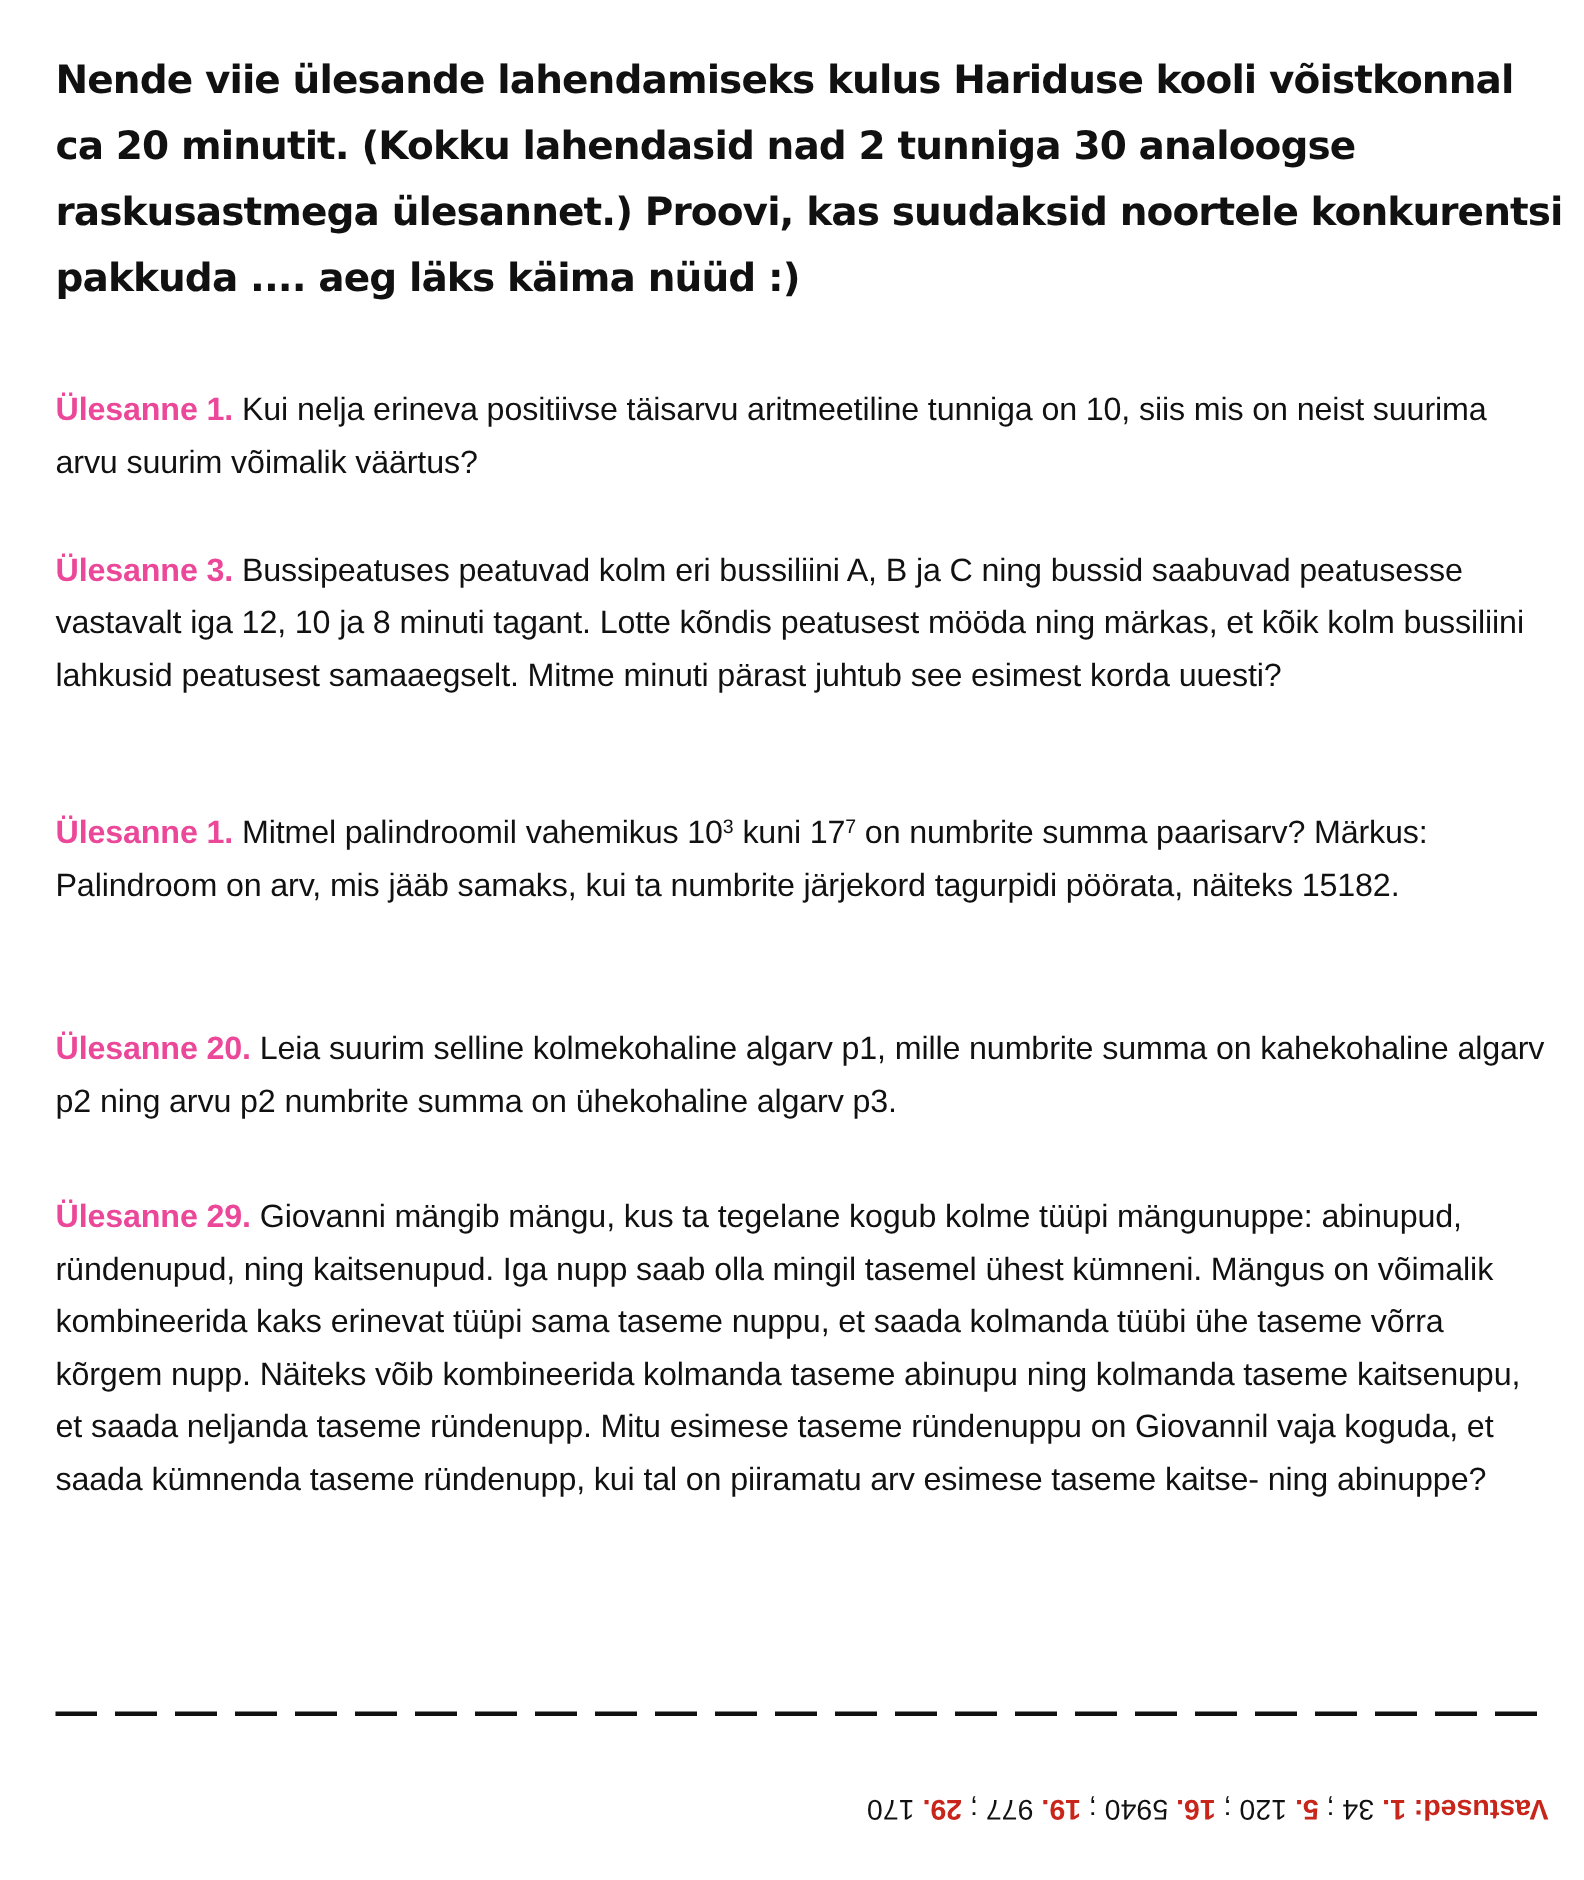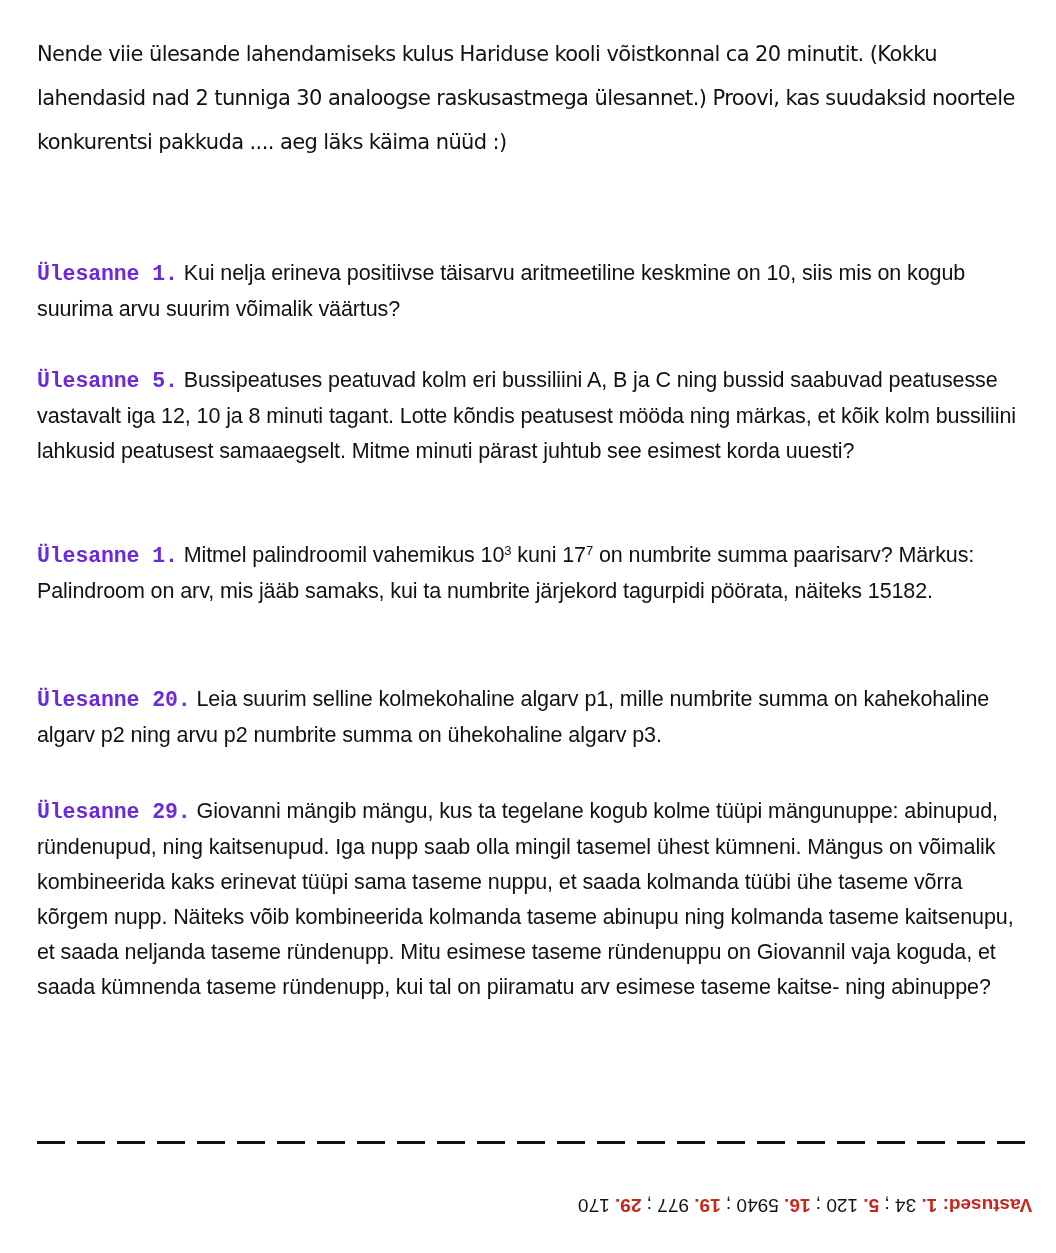--- a/index.html
+++ b/index.html
@@ -1,28 +1,28 @@
 <!DOCTYPE html>
 <html><head>
 <meta charset="utf-8">
 <style>
   html, body { margin: 0; padding: 0; background: #ffffff; }
   body { width: 1056px; height: 1253px; position: relative; overflow: hidden; }
   .intro {
     position: absolute; left: 37px; top: 32px; width: 1010px;
-    font-family: "DejaVu Sans", sans-serif; font-weight: normal;
-    font-size: 21px; line-height: 44px; color: #111;
+    font-family: "DejaVu Sans", sans-serif; font-weight: bold;
+    font-size: 26px; line-height: 44px; color: #111;
     letter-spacing: -0.6px; margin: 0;
   }
   .task {
     position: absolute; left: 37px; width: 1000px;
     font-family: "Liberation Sans", sans-serif; font-size: 21.5px;
     line-height: 35px; color: #111; margin: 0; letter-spacing: -0.1px;
   }
-  .task .lbl { color: #6d28d9; font-weight: bold; font-family: Liberation Mono, monospace; }
+  .task .lbl { color: #ec4899; font-weight: bold; }
   .task sup { font-size: 13px; vertical-align: 7px; line-height: 0; }
   .divider {
     position: absolute; left: 37px; top: 1141px; width: 995px; height: 3px;
     background: repeating-linear-gradient(to right, #111 0 28px, transparent 28px 40px);
   }
   .answers {
     position: absolute; right: 24px; top: 1194px;
     transform: rotate(180deg); transform-origin: center;
     font-family: "Liberation Sans", sans-serif; font-size: 19px; color: #111;
     white-space: nowrap;
@@ -30,25 +30,25 @@
   .answers .red { color: #c8261b; font-weight: bold; }
   .answers .head { font-weight: bold; color: #c8261b; }
 </style>
 </head>
 <body>
 
 <p class="intro">Nende viie ülesande lahendamiseks kulus Hariduse kooli võistkonnal ca 20 minutit. (Kokku lahendasid nad 2 tunniga 30 analoogse raskusastmega ülesannet.) Proovi, kas suudaksid noortele konkurentsi pakkuda .... aeg läks käima nüüd  :)</p>
 
 <p class="task" style="top:256px">
   <span class="lbl">Ülesanne 1.</span>
-  <span>Kui nelja erineva positiivse täisarvu aritmeetiline keskmine on 10, siis mis on kogub suurima arvu suurim võimalik väärtus?</span>
+  <span>Kui nelja erineva positiivse täisarvu aritmeetiline tunniga on 10, siis mis on neist suurima arvu suurim võimalik väärtus?</span>
 </p>
 
 <p class="task" style="top:363px">
-  <span class="lbl">Ülesanne 5.</span>
+  <span class="lbl">Ülesanne 3.</span>
   <span>Bussipeatuses peatuvad kolm eri bussiliini A, B ja C ning bussid saabuvad peatusesse vastavalt iga 12, 10 ja 8 minuti tagant. Lotte kõndis peatusest mööda ning märkas, et kõik kolm bussiliini lahkusid peatusest samaaegselt. Mitme minuti pärast juhtub see esimest korda uuesti?</span>
 </p>
 
 <p class="task" style="top:538px">
   <span class="lbl">Ülesanne 1.</span>
   <span>Mitmel palindroomil vahemikus 10</span><sup>3</sup><span> kuni 17</span><sup>7</sup><span> on numbrite summa paarisarv? Märkus: Palindroom on arv, mis jääb samaks, kui ta numbrite järjekord tagurpidi pöörata, näiteks 15182.</span>
 </p>
 
 <p class="task" style="top:682px">
   <span class="lbl">Ülesanne 20.</span>

